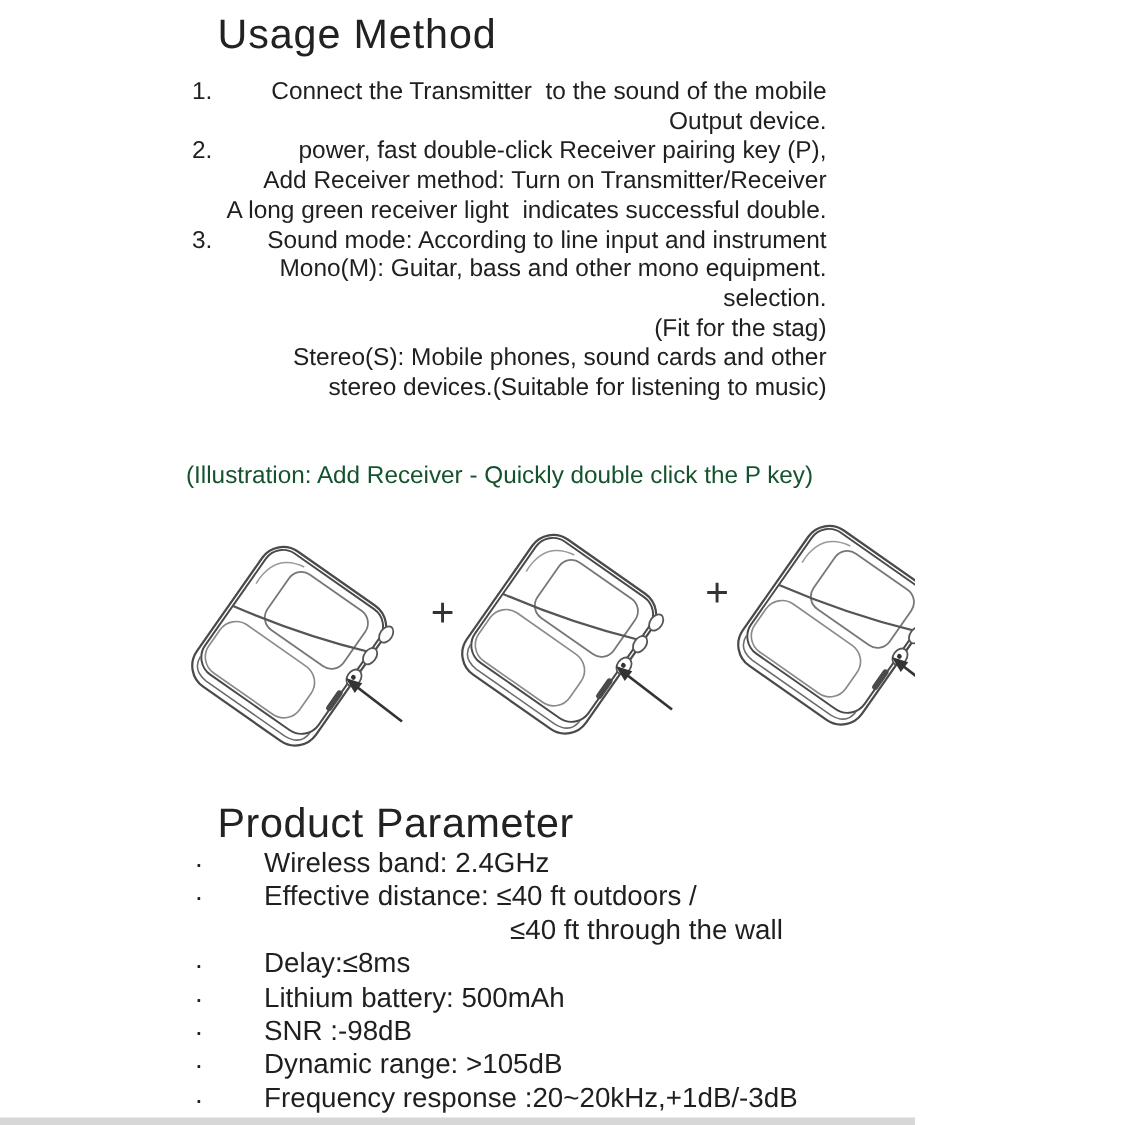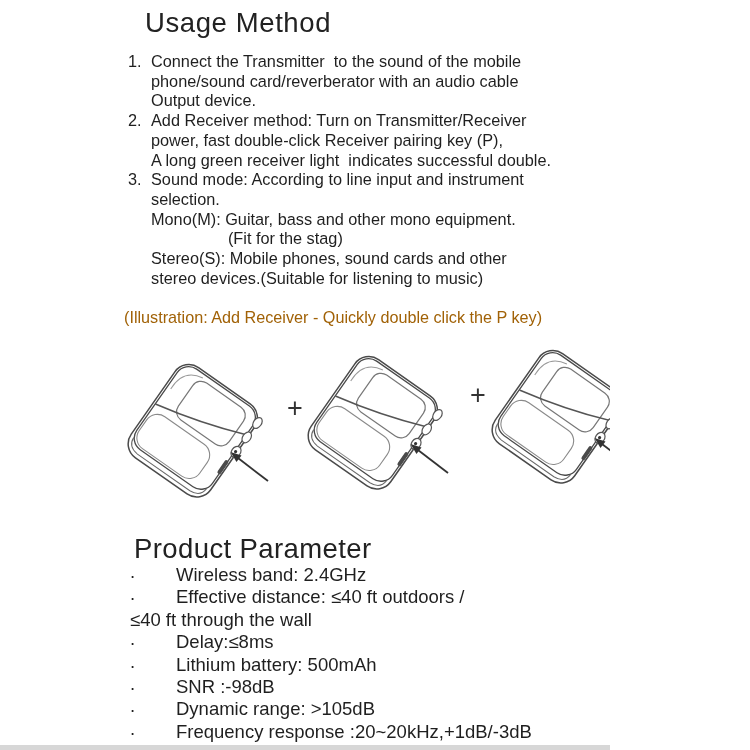--- a/index.html
+++ b/index.html
@@ -7,75 +7,74 @@
     position:relative;width:610px;height:750px;background:#ffffff;overflow:hidden;
     font-family:"Liberation Sans","DejaVu Sans",sans-serif;color:#1f1f1f;
   }
   .usage-title{
     position:absolute;left:145px;top:7px;font-size:27.5px;letter-spacing:0.6px;
     font-weight:400;color:#222;white-space:pre;
   }
   .usage-list{position:absolute;left:128px;top:52px;font-size:16.3px;line-height:19.7px;}
   .step{display:flex;}
   .step-num{flex:0 0 23px;white-space:pre;}
-  .step-lines{flex:1;}
+  .step-lines{flex:1;text-align:right;}
   .step-line{white-space:pre;}
-  .caption{position:absolute;left:124px;top:308px;font-size:16.2px;white-space:pre;color:#a16207;}
+  .caption{position:absolute;left:124px;top:308px;font-size:16.2px;white-space:pre;color:#14532d;}
   .illustration{position:absolute;left:0;top:0;width:750px;height:750px;pointer-events:none;}
   .device{position:absolute;width:170px;height:175px;}
   .device.d1{left:117px;top:352px;}
   .device.d2{left:297px;top:344px;}
   .device.d3{left:481px;top:338px;}
   .plus{
     position:absolute;width:28px;text-align:center;font-size:27px;font-weight:400;color:#333;
   }
   .plus.p1{left:281px;top:393px;}
   .plus.p2{left:464px;top:380px;}
   .params-title{
-    position:absolute;left:134px;top:533px;font-size:27.5px;letter-spacing:0.4px;
+    position:absolute;left:145px;top:533px;font-size:27.5px;letter-spacing:0.4px;
     font-weight:400;color:#222;white-space:pre;
   }
   .params{position:absolute;left:130px;top:564px;font-size:18.5px;line-height:22.4px;}
   .param{display:flex;}
   .param-bullet{flex:0 0 21px;position:relative;top:-3px;}
   .param-text{white-space:pre;margin-left:25px;}
-  .param-cont{white-space:pre;}
+  .param-cont{margin-left:210px;white-space:pre;}
   .bottom-strip{position:absolute;left:0;top:745px;width:750px;height:5px;background:#d7d7d7;}
   .svg-defs{position:absolute;width:0;height:0;overflow:hidden;}
 </style>
 </head>
 <body>
 
 <div class="page">
 
   <div class="usage-title">Usage Method</div>
 
   <div class="usage-list">
     <div class="step">
       <span class="step-num">1.</span>
       <div class="step-lines">
         <div class="step-line">Connect the Transmitter  to the sound of the mobile</div>
-        <div class="step-line">phone/sound card/reverberator with an audio cable</div>
         <div class="step-line">Output device.</div>
       </div>
     </div>
     <div class="step">
       <span class="step-num">2.</span>
       <div class="step-lines">
+        <div class="step-line">power, fast double-click Receiver pairing key (P),</div>
         <div class="step-line">Add Receiver method: Turn on Transmitter/Receiver</div>
-        <div class="step-line">power, fast double-click Receiver pairing key (P),</div>
         <div class="step-line">A long green receiver light  indicates successful double.</div>
       </div>
     </div>
     <div class="step">
       <span class="step-num">3.</span>
       <div class="step-lines">
         <div class="step-line">Sound mode: According to line input and instrument</div>
+        <div class="step-line">Mono(M): Guitar, bass and other mono equipment.</div>
         <div class="step-line">selection.</div>
-        <div class="step-line">Mono(M): Guitar, bass and other mono equipment.</div>
         <div class="step-line">                 (Fit for the stag)</div>
         <div class="step-line">Stereo(S): Mobile phones, sound cards and other</div>
         <div class="step-line">stereo devices.(Suitable for listening to music)</div>
       </div>
     </div>
   </div>
 
   <div class="caption">(Illustration: Add Receiver - Quickly double click the P key)</div>
 
   <svg class="svg-defs" aria-hidden="true">

